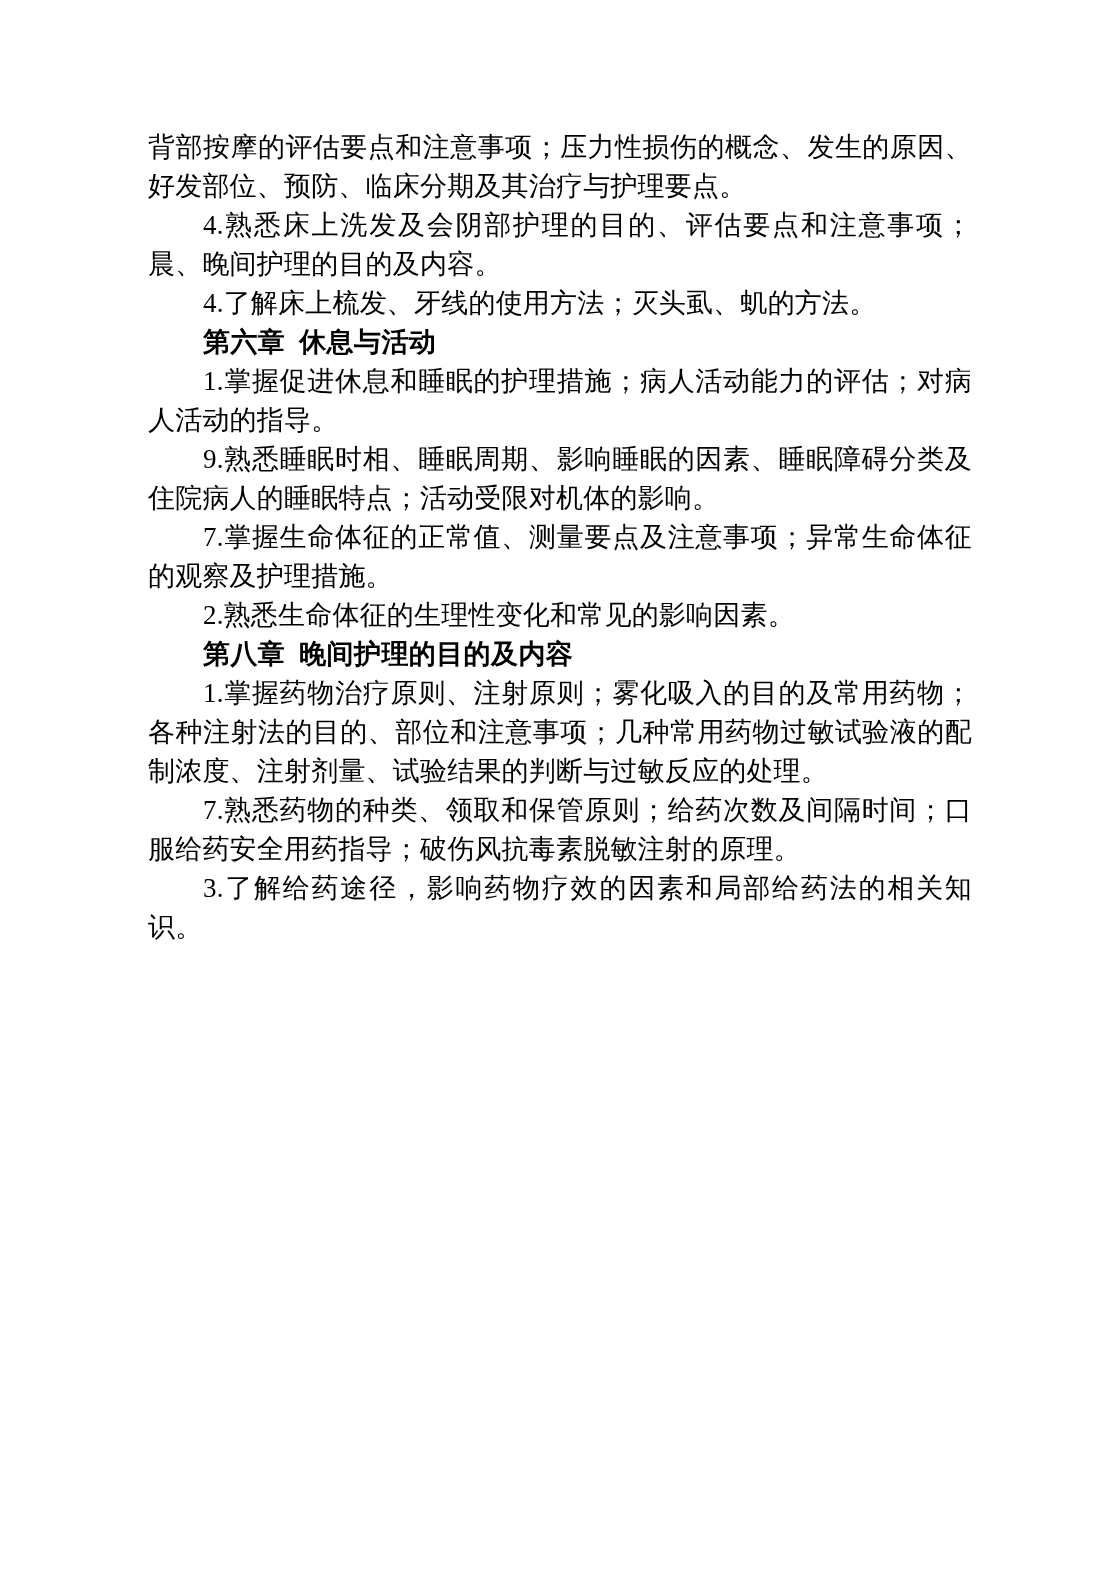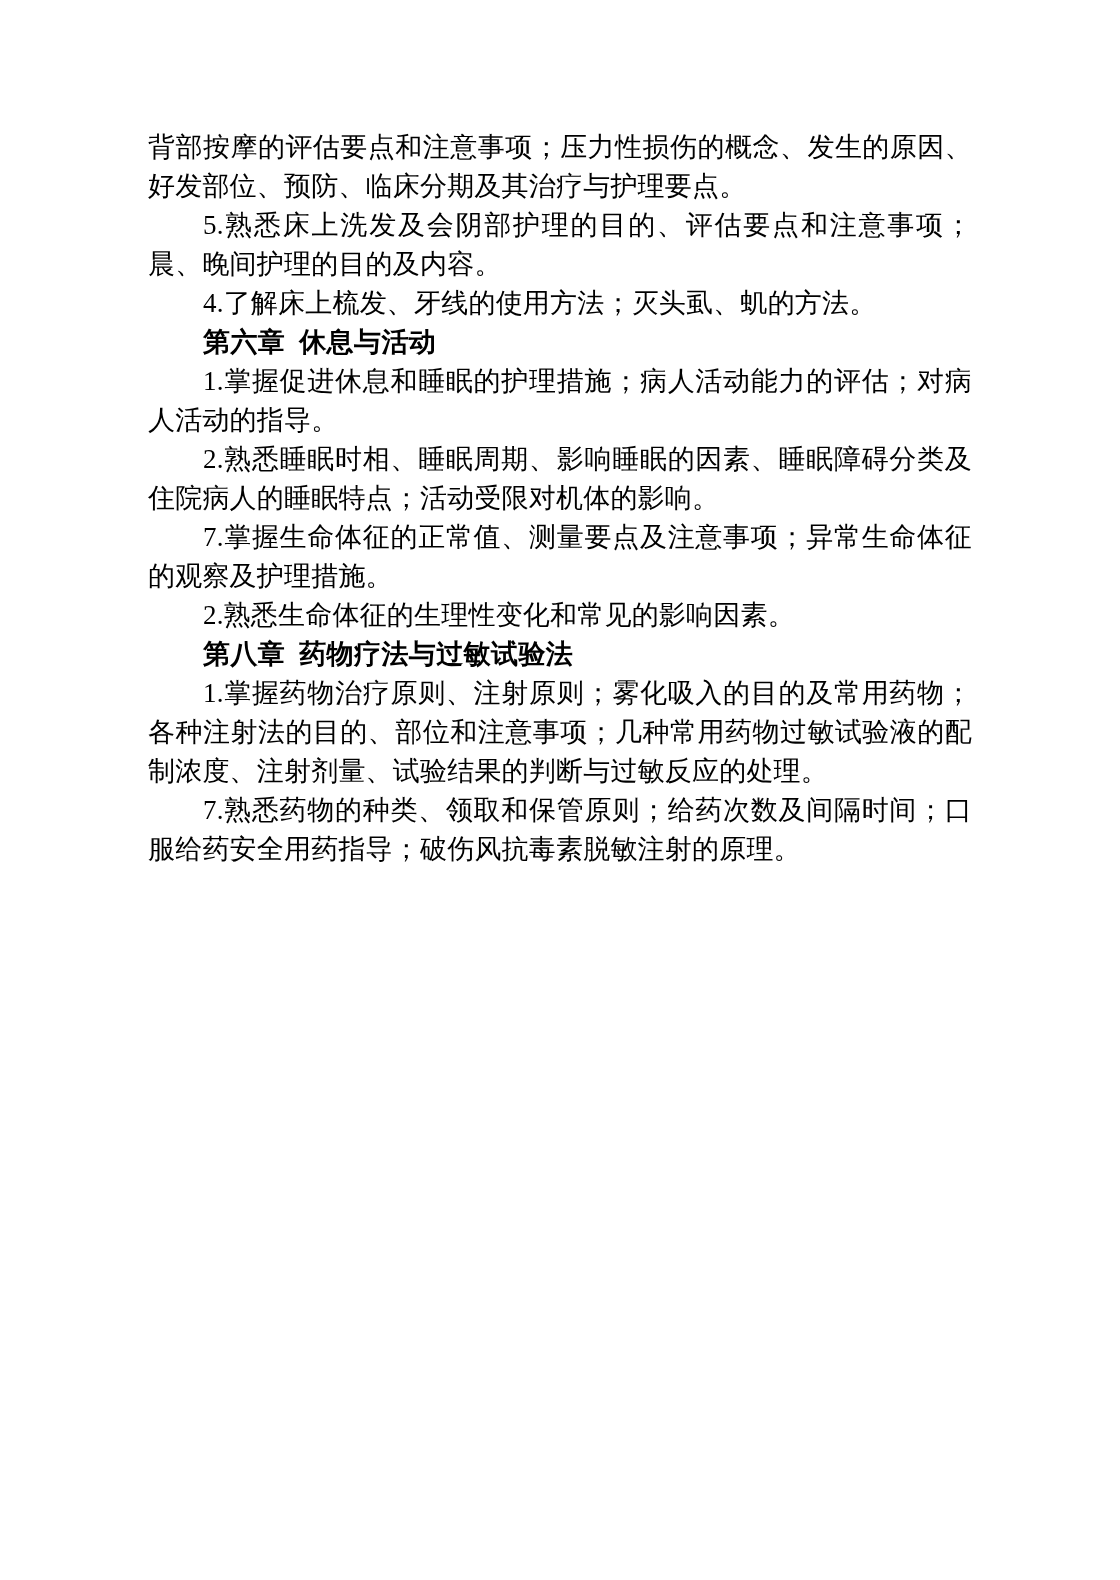--- a/index.html
+++ b/index.html
@@ -45,38 +45,39 @@
   }
 </style>
 </head>
 <body>
 
 <div class="page">
   <div class="doc-body">
 
     <p class="para-noindent">背部按摩的评估要点和注意事项；压力性损伤的概念、发生的原因、好发部位、预防、临床分期及其治疗与护理要点。</p>
 
-    <p class="para">5.熟悉床上洗发及会阴部护理的目的、评估要点和注意事项；晨、晚间护理的目的及内容。</p>
+    <p class="para">4.熟悉床上洗发及会阴部护理的目的、评估要点和注意事项；晨、晚间护理的目的及内容。</p>
 
     <p class="para">4.了解床上梳发、牙线的使用方法；灭头虱、虮的方法。</p>
 
     <p class="heading"><span>第六章</span><span class="gap"></span><span>休息与活动</span></p>
 
     <p class="para">1.掌握促进休息和睡眠的护理措施；病人活动能力的评估；对病人活动的指导。</p>
 
-    <p class="para">2.熟悉睡眠时相、睡眠周期、影响睡眠的因素、睡眠障碍分类及住院病人的睡眠特点；活动受限对机体的影响。</p>
+    <p class="para">9.熟悉睡眠时相、睡眠周期、影响睡眠的因素、睡眠障碍分类及住院病人的睡眠特点；活动受限对机体的影响。</p>
 
 
 
     <p class="para">7.掌握生命体征的正常值、测量要点及注意事项；异常生命体征的观察及护理措施。</p>
 
     <p class="para">2.熟悉生命体征的生理性变化和常见的影响因素。</p>
 
 
-    <p class="heading"><span>第八章</span><span class="gap"></span><span>药物疗法与过敏试验法</span></p>
+    <p class="heading"><span>第八章</span><span class="gap"></span><span>晚间护理的目的及内容</span></p>
 
     <p class="para">1.掌握药物治疗原则、注射原则；雾化吸入的目的及常用药物；各种注射法的目的、部位和注意事项；几种常用药物过敏试验液的配制浓度、注射剂量、试验结果的判断与过敏反应的处理。</p>
 
     <p class="para">7.熟悉药物的种类、领取和保管原则；给药次数及间隔时间；口服给药安全用药指导；破伤风抗毒素脱敏注射的原理。</p>
 
+    <p class="para">3.了解给药途径，影响药物疗效的因素和局部给药法的相关知识。</p>
 
   </div>
 </div>
 
 </body></html>

